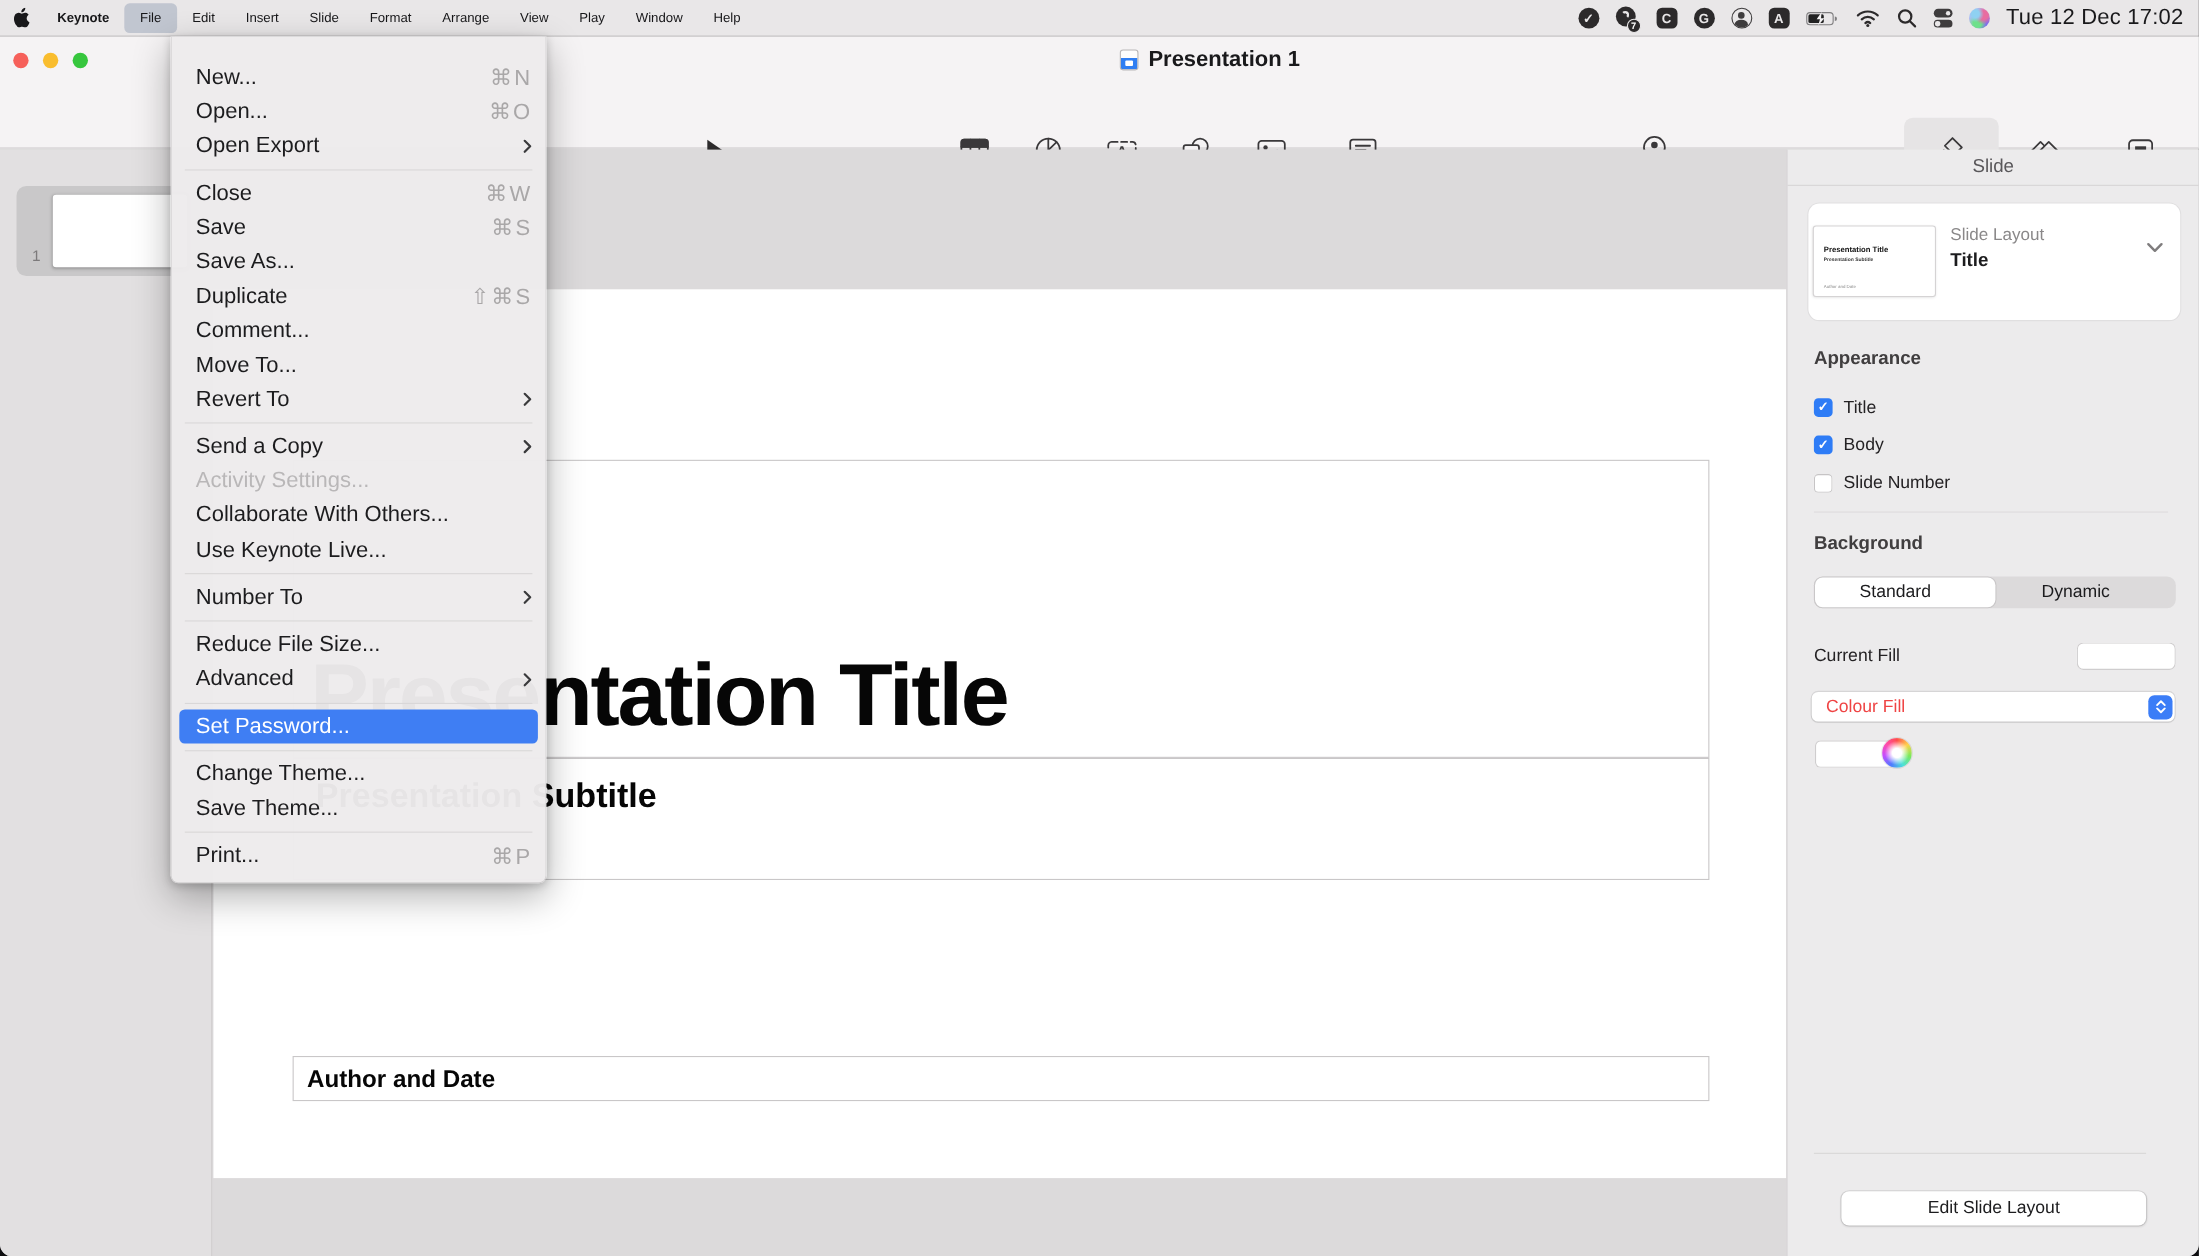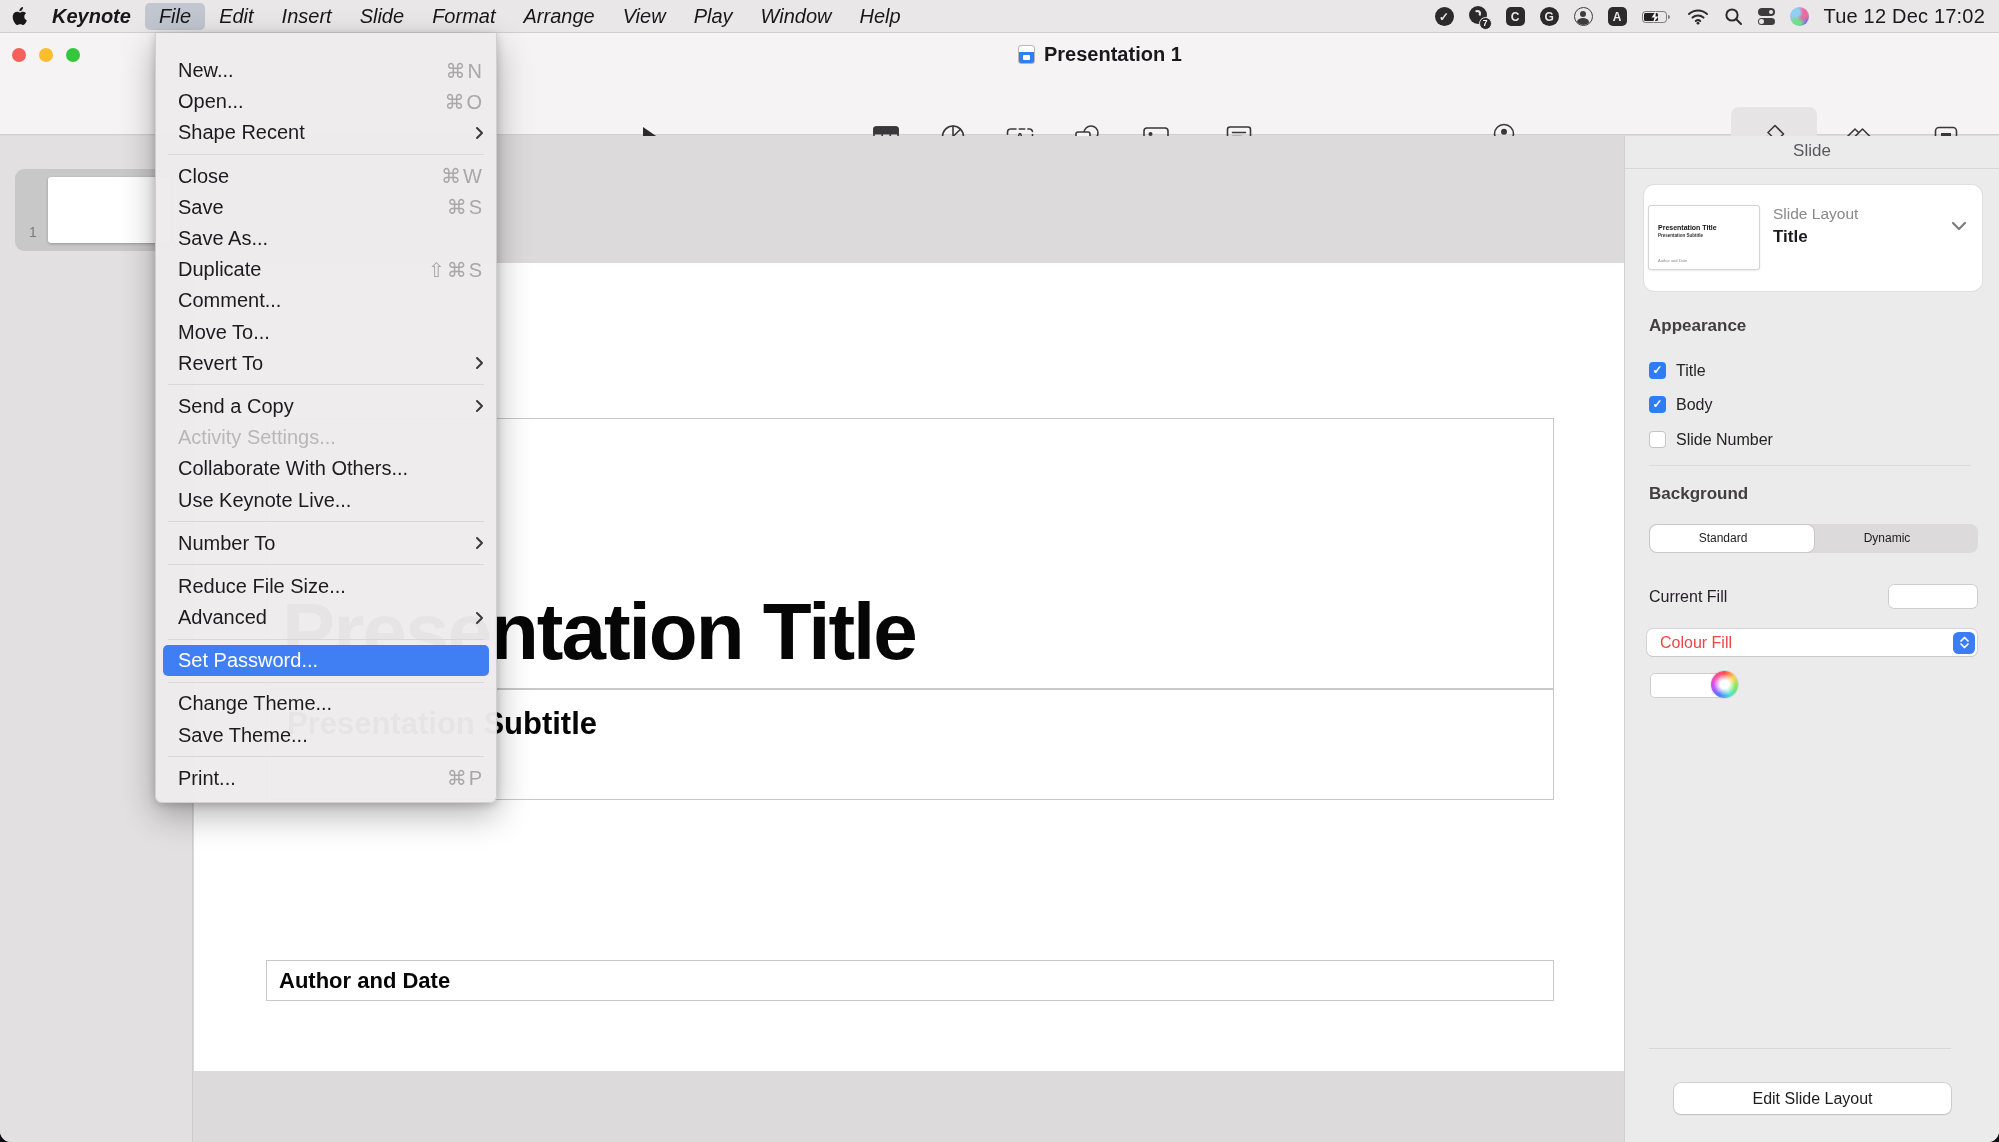--- a/index.html
+++ b/index.html
@@ -6,21 +6,21 @@
   html,body { width:1999px; height:1142px; }
   body { font-family:"Liberation Sans", sans-serif; background:#0e0e10; position:relative; overflow:hidden;
          -webkit-font-smoothing:antialiased; }
   .screen { position:absolute; inset:0; }
 
   
   .menubar { position:absolute; left:0; top:0; width:1999px; height:33px; background:#e9e7e8;
              border-bottom:1px solid rgba(0,0,0,.10); display:flex; align-items:center; z-index:50; }
   .mb-left { display:flex; align-items:center; height:100%; }
   .apple { width:38px; display:flex; justify-content:center; align-items:center; height:100%; }
-  .mb-item { font-size:20px; color:#171719; padding:0 14px; height:27px; line-height:27px; border-radius:5px;font-style:italic; }
+  .mb-item { font-size:12px; color:#171719; padding:0 14px; height:27px; line-height:27px; border-radius:5px; }
   .mb-item.app { font-weight:700; }
   .mb-item.open { background:rgba(110,126,158,.32); }
   .mb-status { position:absolute; right:0; top:0; height:33px; display:flex; align-items:center; gap:15px; padding-right:14px; }
   .st-ic { display:flex; align-items:center; justify-content:center; }
   .ic-circle { width:19px; height:19px; border-radius:50%; background:#2c2a2b; color:#e9e7e8; font-size:12px; font-weight:700;
                display:flex; align-items:center; justify-content:center; }
   .ic-sq { width:19px; height:19px; border-radius:5px; background:#2c2a2b; color:#e9e7e8; font-size:12px; font-weight:700;
            display:flex; align-items:center; justify-content:center; }
   .clock7 { position:relative; width:22px; height:22px; }
   .clock7 .face { position:absolute; left:0; top:0; width:18px; height:18px; border-radius:50%; background:#2c2a2b; }
@@ -100,21 +100,21 @@
 
   .sb-section { position:absolute; left:24px; font-size:17px; font-weight:700; color:#403e3f; }
   .sb-row-label { position:absolute; left:51px; font-size:16px; color:#242224; }
   .cbx { position:absolute; left:24px; width:17px; height:17px; border-radius:4px; }
   .cbx.on { background:#2e7cf6; color:#fff; font-size:12px; font-weight:700; text-align:center; line-height:17px; }
   .cbx.off { background:#fff; box-shadow:inset 0 0 0 1px #c6c4c5; }
   .sb-div { position:absolute; left:24px; width:322px; height:1px; background:#dddbdc; }
 
   .seg { position:absolute; left:24px; top:388px; width:329px; height:29px; background:#dcdadb; border-radius:8px; }
   .seg-sel { position:absolute; left:1px; top:1px; width:164px; height:27px; background:#fff; border-radius:7px; box-shadow:0 0 0 1px #c9c7c8; }
-  .seg-lbl { position:absolute; top:0; width:146px; text-align:center; line-height:29px; font-size:12px; color:#1c1c1e; }
+  .seg-lbl { position:absolute; top:0; width:146px; text-align:center; line-height:29px; font-size:16px; color:#1c1c1e; }
 
   .fill-swatch { position:absolute; left:263px; top:448px; width:90px; height:25px; background:#fff; border-radius:6px;
                  box-shadow:inset 0 0 0 1px #cfcdce; }
   .colour-row { position:absolute; left:22px; top:493px; width:330px; height:27px; background:#fff; border-radius:6px;
                 box-shadow:0 0 0 1px rgba(0,0,0,.09), 0 1px 1px rgba(0,0,0,.06); }
   .colour-row .lbl { position:absolute; left:13px; top:0; line-height:27px; font-size:16px; color:#ef4444; }
   .stepper { position:absolute; right:2px; top:2.5px; width:22px; height:22px; background:#3b7df7; border-radius:5.5px;
              display:flex; flex-direction:column; align-items:center; justify-content:center; gap:1px; }
   .colour-well { position:absolute; left:25px; top:537px; width:73px; height:25px; background:#fff; border-radius:5px;
                  box-shadow:inset 0 0 0 1px #cfcdce; }
@@ -429,21 +429,21 @@
   <div class="filemenu">
     <div class="mi">
         <span>New...</span>
         <span class="sc">⌘N</span>
       </div>
     <div class="mi">
         <span>Open...</span>
         <span class="sc">⌘O</span>
       </div>
     <div class="mi">
-        <span>Shape Recent</span>
+        <span>Open Export</span>
         <span class="sub">
           <svg width="9" height="14" viewBox="0 0 9 14">
             <path d="M2 2l5 5-5 5" fill="none" stroke="#3a3a3c" stroke-width="2" stroke-linecap="round" stroke-linejoin="round"></path>
           </svg>
         </span>
       </div>
     <div class="mdiv"></div>
     <div class="mi">
         <span>Close</span>
         <span class="sc">⌘W</span>

